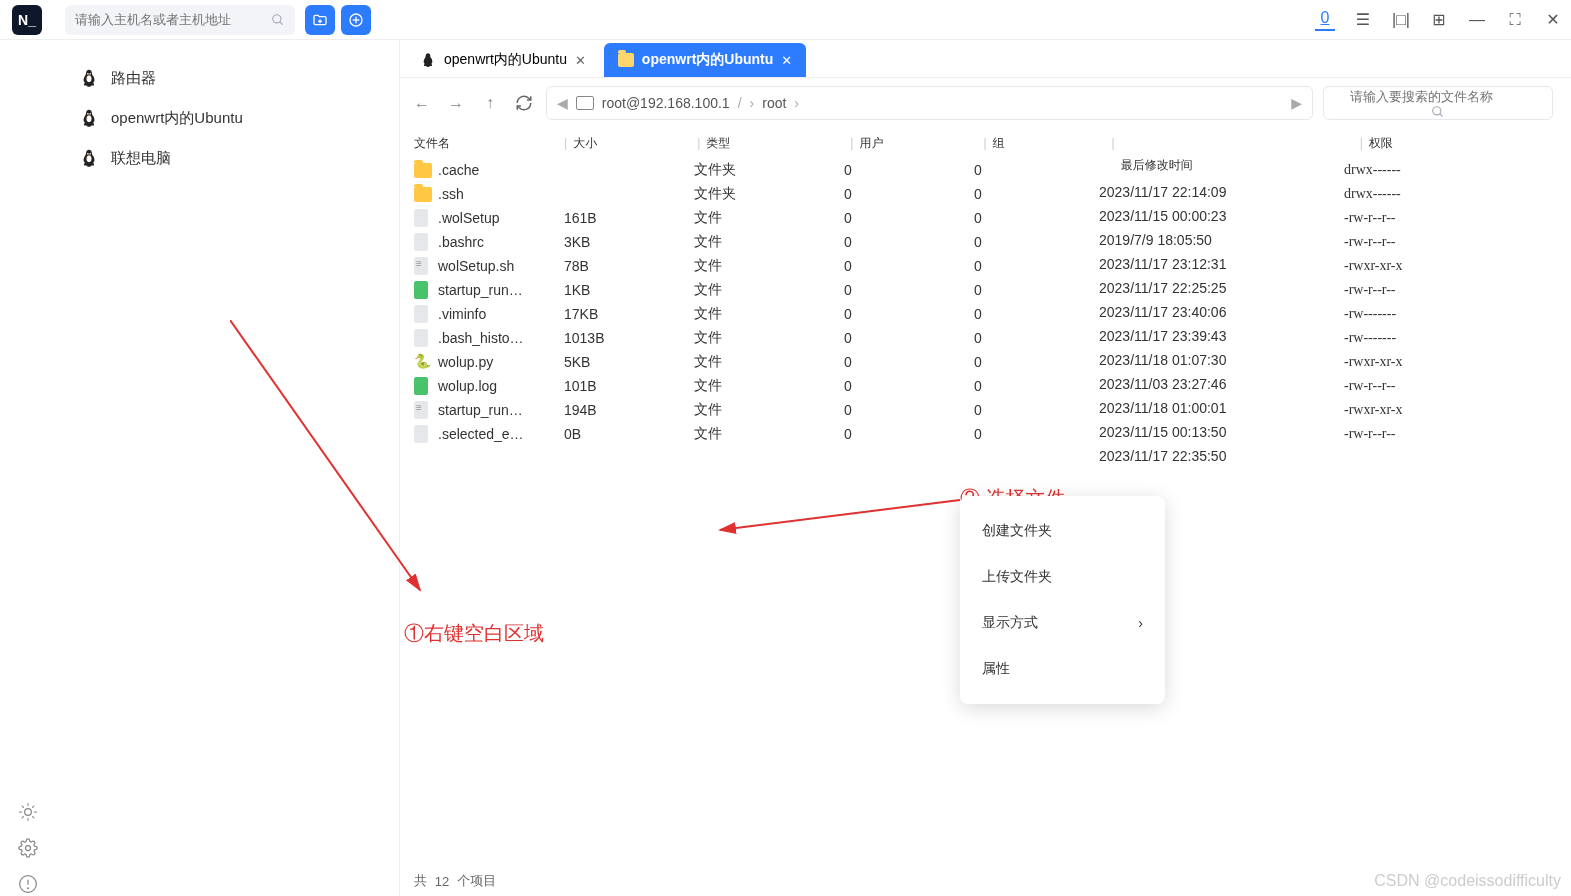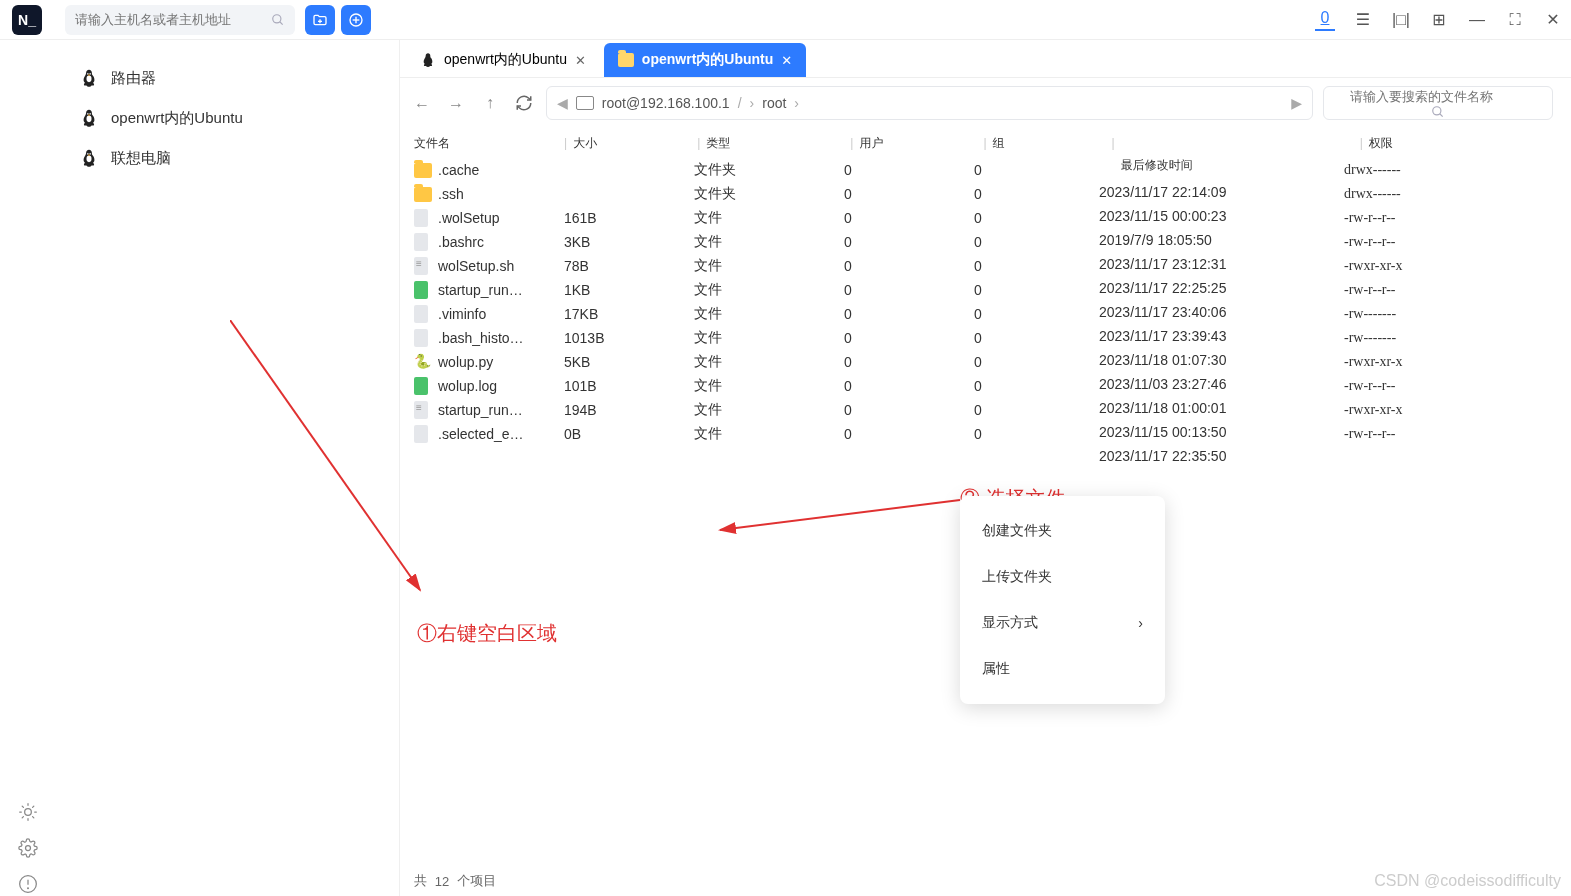--- a/index.html
+++ b/index.html
@@ -411,21 +411,21 @@
     </div>
 
     <svg class="arrow-svg" style="left:-170px; top:280px" width="350" height="300">
       <defs>
           <marker id="ah1" markerWidth="10" markerHeight="10" refX="8" refY="3" orient="auto">
             <path d="M0,0 L0,6 L9,3 z" fill="#e03131"></path>
           </marker>
         </defs>
       <line x1="0" y1="0" x2="190" y2="270" stroke="#e03131" stroke-width="2" marker-end="url(#ah1)"></line>
     </svg>
-    <div class="annotation" style="left:17px; top:580px">①右键空白区域</div>
+    <div class="annotation" style="left:4px; top:580px">①右键空白区域</div>
 
     <svg class="arrow-svg" style="left:310px; top:450px" width="260" height="50">
       <defs>
           <marker id="ah2" markerWidth="10" markerHeight="10" refX="8" refY="3" orient="auto">
             <path d="M0,0 L0,6 L9,3 z" fill="#e03131"></path>
           </marker>
         </defs>
       <line x1="250" y1="10" x2="10" y2="40" stroke="#e03131" stroke-width="2" marker-end="url(#ah2)"></line>
     </svg>
     <div class="annotation" style="left:560px; top:445px">② 选择文件</div>

